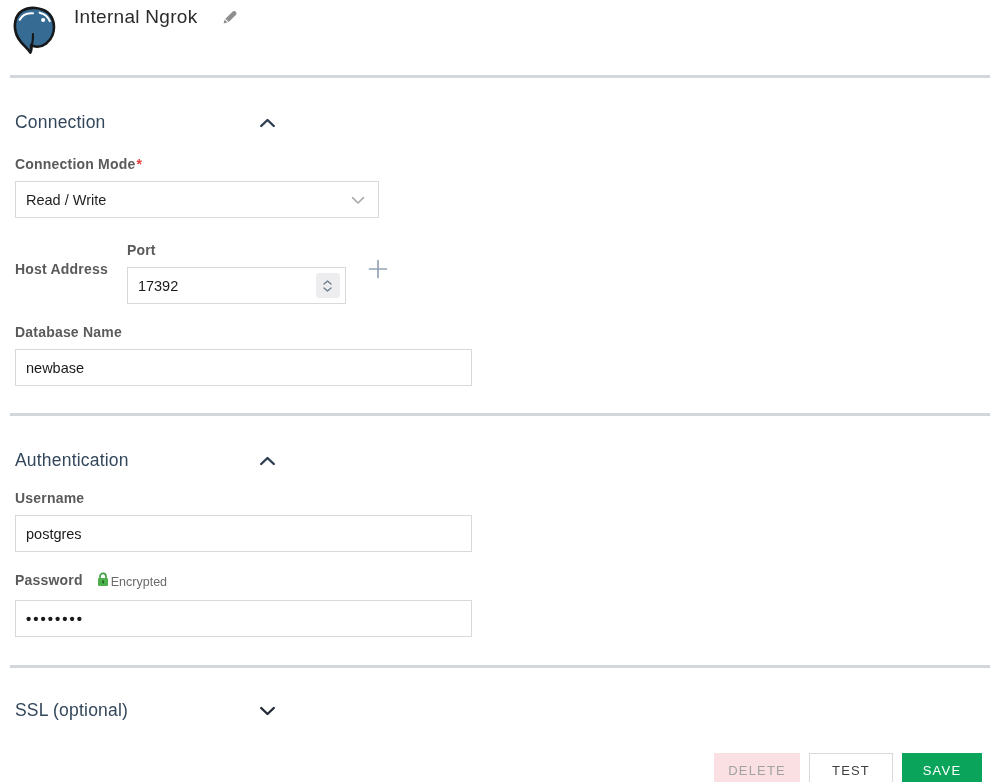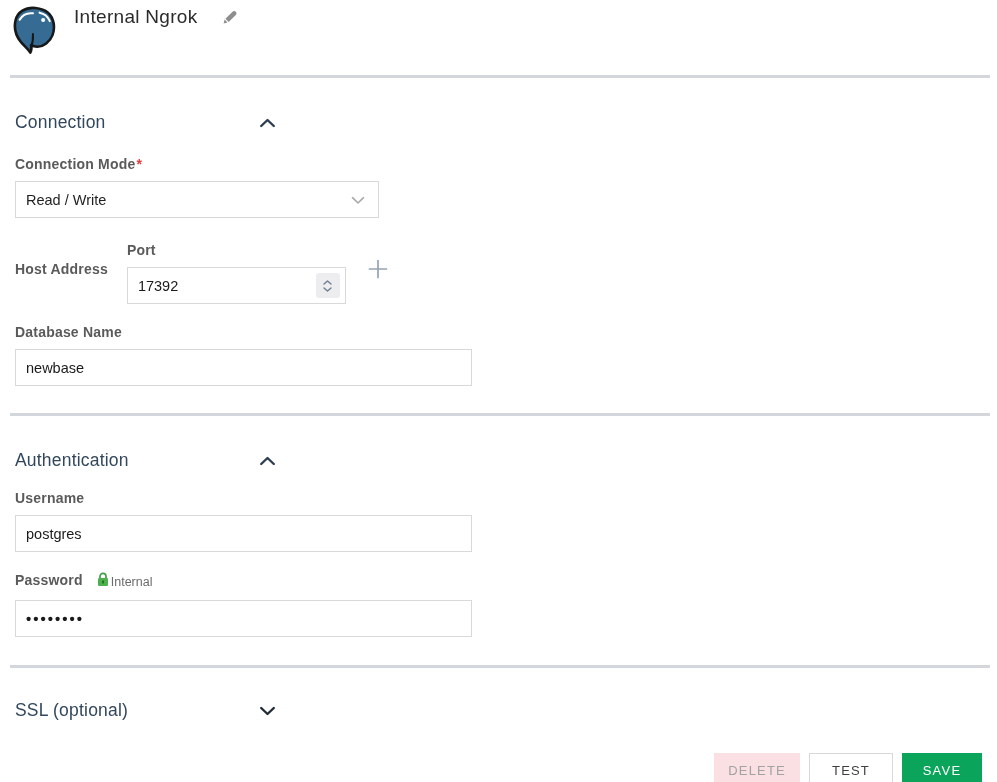--- a/index.html
+++ b/index.html
@@ -188,21 +188,21 @@
     <div class="pwd-lblrow">
       <label class="lbl">Password</label>
       <span class="enc-badge">
         <span>
           <svg width="12" height="15" viewBox="0 0 12 15">
             <path d="M3 6.2V4.4a3 3 0 0 1 6 0v1.8" fill="none" stroke="#3f9e46" stroke-width="1.7"></path>
             <rect x="1" y="6" width="10" height="8" rx="1.2" fill="#4db04d"></rect>
             <rect x="5.3" y="8.2" width="1.5" height="3.4" rx=".7" fill="#19611f"></rect>
           </svg>
         </span>
-        <span class="enc-txt">Internal</span>
+        <span class="enc-txt">Encrypted</span>
       </span>
     </div>
     <div class="field" style="margin-top:0">
       <input class="inp w-wide pwd-input" type="text" value="••••••••" style="">
     </div>
   </section>
 
   <div class="divider" style="margin-top:28px"></div>
 
   <section>

